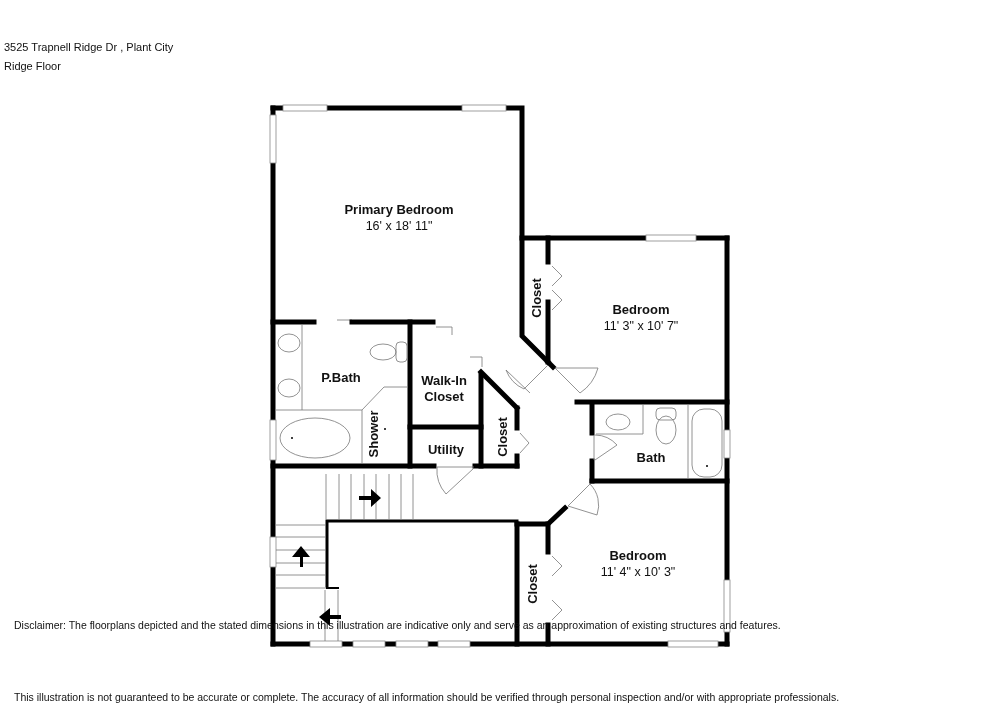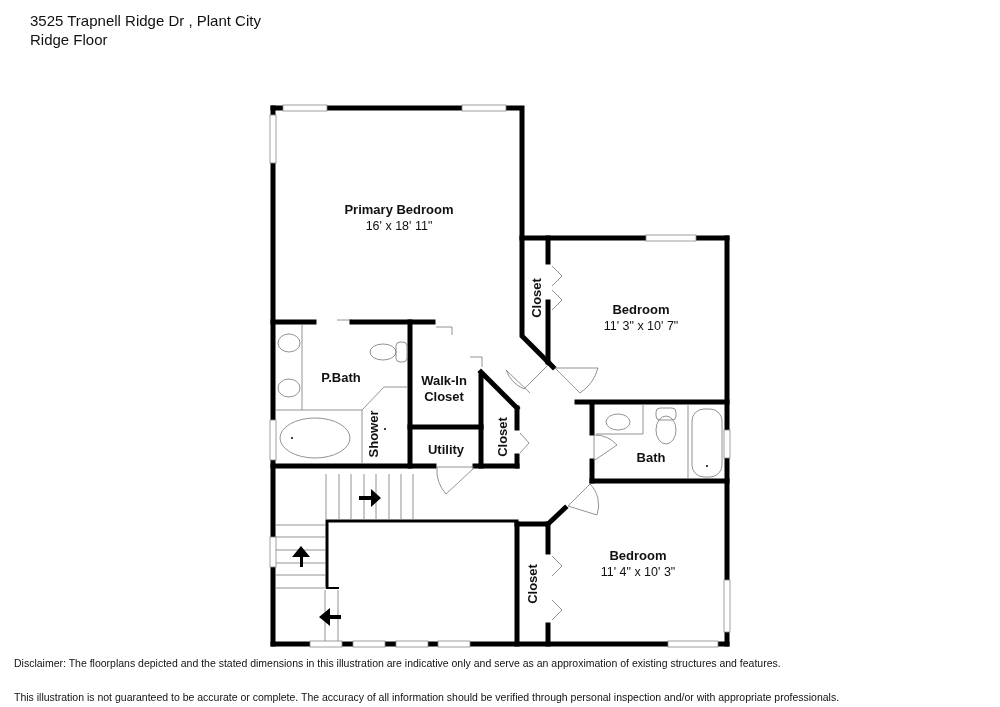--- a/index.html
+++ b/index.html
@@ -1,17 +1,17 @@
 <!DOCTYPE html>
 <html><head>
 <meta charset="utf-8">
 <style>
   html, body { margin: 0; padding: 0; background: #ffffff; }
   body { width: 1000px; height: 707px; position: relative; overflow: hidden; font-family: "Liberation Sans", sans-serif; color: #111; }
-  .hdr { position: absolute; left: 30px; font-size: 15px; line-height: 13px; color: #111; }
+  .hdr { position: absolute; left: 4px; font-size: 11px; line-height: 13px; color: #111; margin-top: 27px; }
   .disc { position: absolute; left: 14px; font-size: 10.5px; line-height: 13px; color: #111; white-space: nowrap; }
   svg { position: absolute; left: 0; top: 0; }
   .wall { stroke: #000; stroke-width: 5; fill: none; stroke-linecap: square; }
   .thin { stroke: #777; stroke-width: 0.8; fill: none; }
   .win { stroke: #888; stroke-width: 0.8; fill: #fff; }
   .rname { font-family: "Liberation Sans", sans-serif; font-weight: bold; font-size: 13px; fill: #111; }
   .rdim { font-family: "Liberation Sans", sans-serif; font-size: 12.5px; fill: #111; }
 </style>
 </head>
 <body>
@@ -164,14 +164,14 @@
     <text class="rname" x="444" y="385" text-anchor="middle">Walk-In</text>
     <text class="rname" x="444" y="401" text-anchor="middle">Closet</text>
     <text class="rname" x="446" y="454" text-anchor="middle">Utility</text>
     <text class="rname" transform="translate(378,434) rotate(-90)" text-anchor="middle">Shower</text>
     <text class="rname" transform="translate(541,298) rotate(-90)" text-anchor="middle">Closet</text>
     <text class="rname" transform="translate(507,437) rotate(-90)" text-anchor="middle">Closet</text>
     <text class="rname" transform="translate(537,584) rotate(-90)" text-anchor="middle">Closet</text>
   </g>
 </svg>
 
-<div class="disc" style="top:657px">Disclaimer: The floorplans depicted and the stated dimensions in this illustration are indicative only and serve as an approximation of existing structures and features.</div>
+<div class="disc" style="top:619px">Disclaimer: The floorplans depicted and the stated dimensions in this illustration are indicative only and serve as an approximation of existing structures and features.</div>
 <div class="disc" style="top:691px">This illustration is not guaranteed to be accurate or complete. The accuracy of all information should be verified through personal inspection and/or with appropriate professionals.</div>
 
 </body></html>

